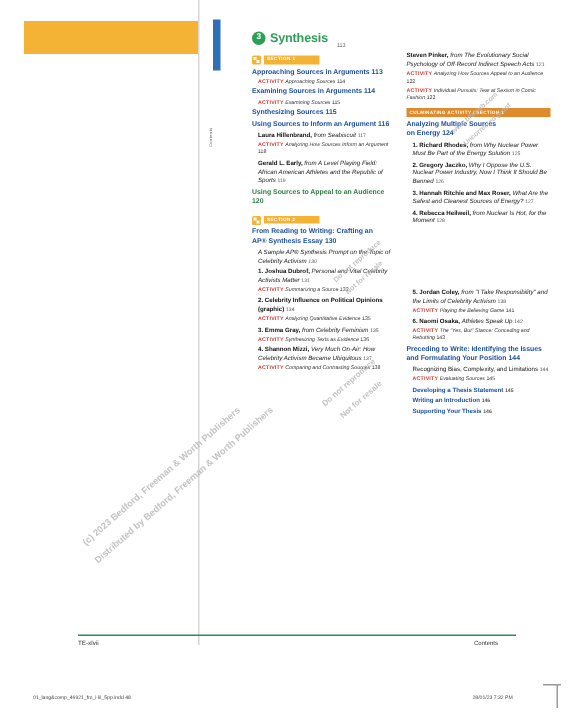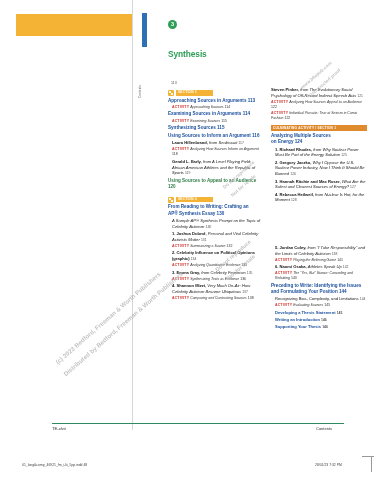--- a/index.html
+++ b/index.html
@@ -27,21 +27,21 @@
   .side-tab{position:absolute;left:142px;top:13px;width:5px;height:34px;background:#2f6fb5;}
   .side-tab-label{position:absolute;left:139px;top:52px;width:10px;height:46px;
                   font-size:2.6px;letter-spacing:.35px;color:#555;
                   writing-mode:vertical-rl;text-orientation:mixed;
                   transform:rotate(180deg);}
 
   
   .content{position:absolute;left:168px;top:20px;width:200px;}
 
   
-  .chap-head{display:flex;align-items:flex-start;gap:20px;margin:0 0 4px 0;flex-direction:column;}
+  .chap-head{display:flex;align-items:flex-end;gap:3px;margin:0 0 4px 0;}
   .chap-num{width:9px;height:9px;border-radius:50%;background:#2e9e57;color:#fff;
             font-size:5.6px;font-weight:bold;display:flex;align-items:center;
             justify-content:center;line-height:1;}
   .chap-title{color:#2e9e57;font-size:8.4px;font-weight:bold;letter-spacing:-.1px;}
   .chap-page{color:#555;font-size:3.6px;margin-left:3px;position:relative;top:1.5px;}
 
   
   .cols{display:flex;gap:7px;}
   .col{width:96px;}
 

